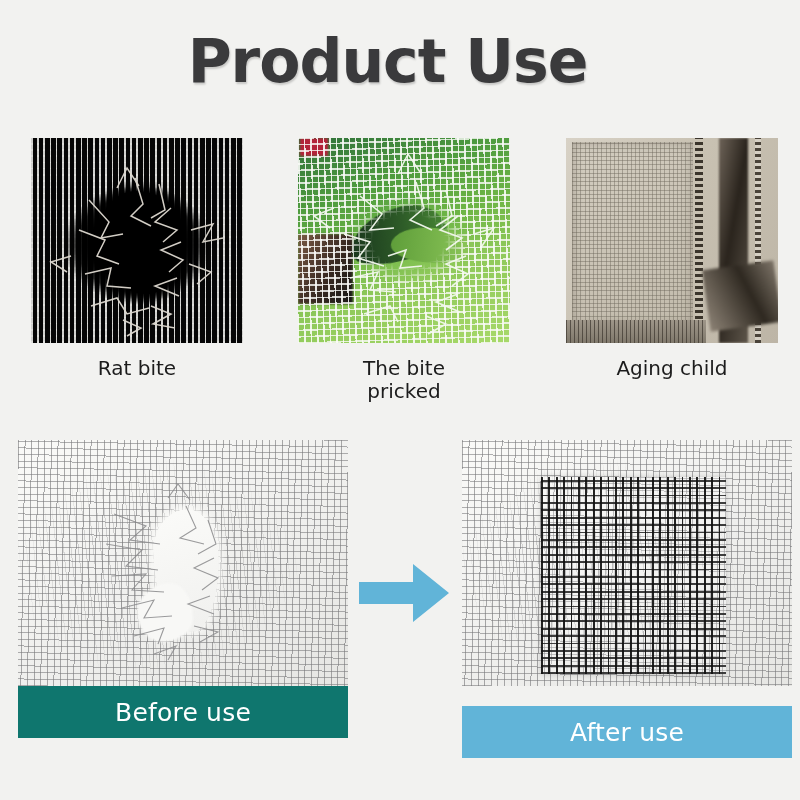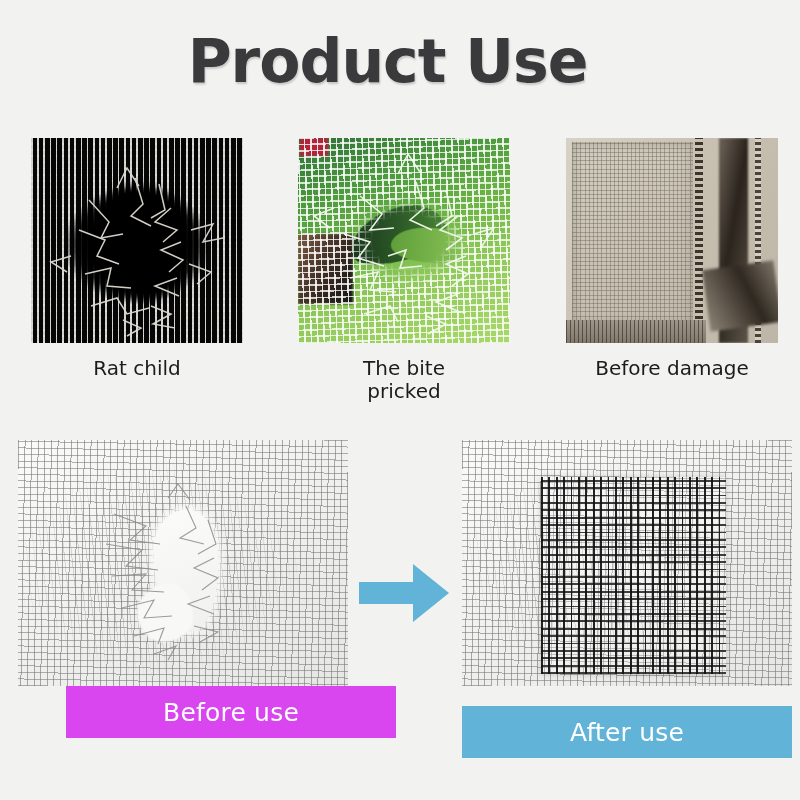--- a/index.html
+++ b/index.html
@@ -230,21 +230,21 @@
     height: 52px;
     display: flex;
     align-items: center;
     justify-content: center;
     color: #ffffff;
     font-size: 25px;
     font-family: "DejaVu Sans", sans-serif;
     font-weight: 400;
     letter-spacing: .2px;
   }
-  .bar-before { background: #d946ef; margin-left: 48px; }
+  .bar-before { background: #0f766e; }
   .bar-after  { background: #61b4d8; margin-top: 20px; }
 
   
   .arrow {
     position: absolute;
     left: 357px;
     top: 558px;
     width: 94px;
     height: 70px;
   }
@@ -273,21 +273,21 @@
           <path d="M120 168 L140 176 L122 186 L144 190"></path>
           <path d="M92 182 L110 190 L96 198"></path>
           <path d="M160 92 L182 86 L172 104 L192 100"></path>
           <path d="M158 126 L180 134 L166 146"></path>
           <path d="M40 118 L20 124 L36 134"></path>
           <path d="M86 50 L96 30 L108 48"></path>
         </g>
       </svg>
     </div>
     <div class="damage-caption">
-      <span>Rat child</span>
+      <span>Rat bite</span>
     </div>
   </div>
 
   <div class="damage-cell c1">
     <div class="photo ph-child">
       <div class="redspot"></div>
       <div class="corner"></div>
       <div class="leafA"></div>
       <div class="leafB"></div>
       <div class="meshfab"></div>
@@ -319,21 +319,21 @@
   <div class="damage-cell c2">
     <div class="photo ph-aging">
       <div class="panel"></div>
       <div class="darkgap"></div>
       <div class="beadstrip"></div>
       <div class="beadstrip2"></div>
       <div class="darkgap2"></div>
       <div class="bottomstrip"></div>
     </div>
     <div class="damage-caption">
-      <span>Before damage</span>
+      <span>Aging child</span>
     </div>
   </div>
 </div>
 
 <div class="compare">
 
   <div class="compare-panel left">
     <div class="compare-photo">
       <div class="mesh-white"></div>
       <div class="mesh-warp"></div>

